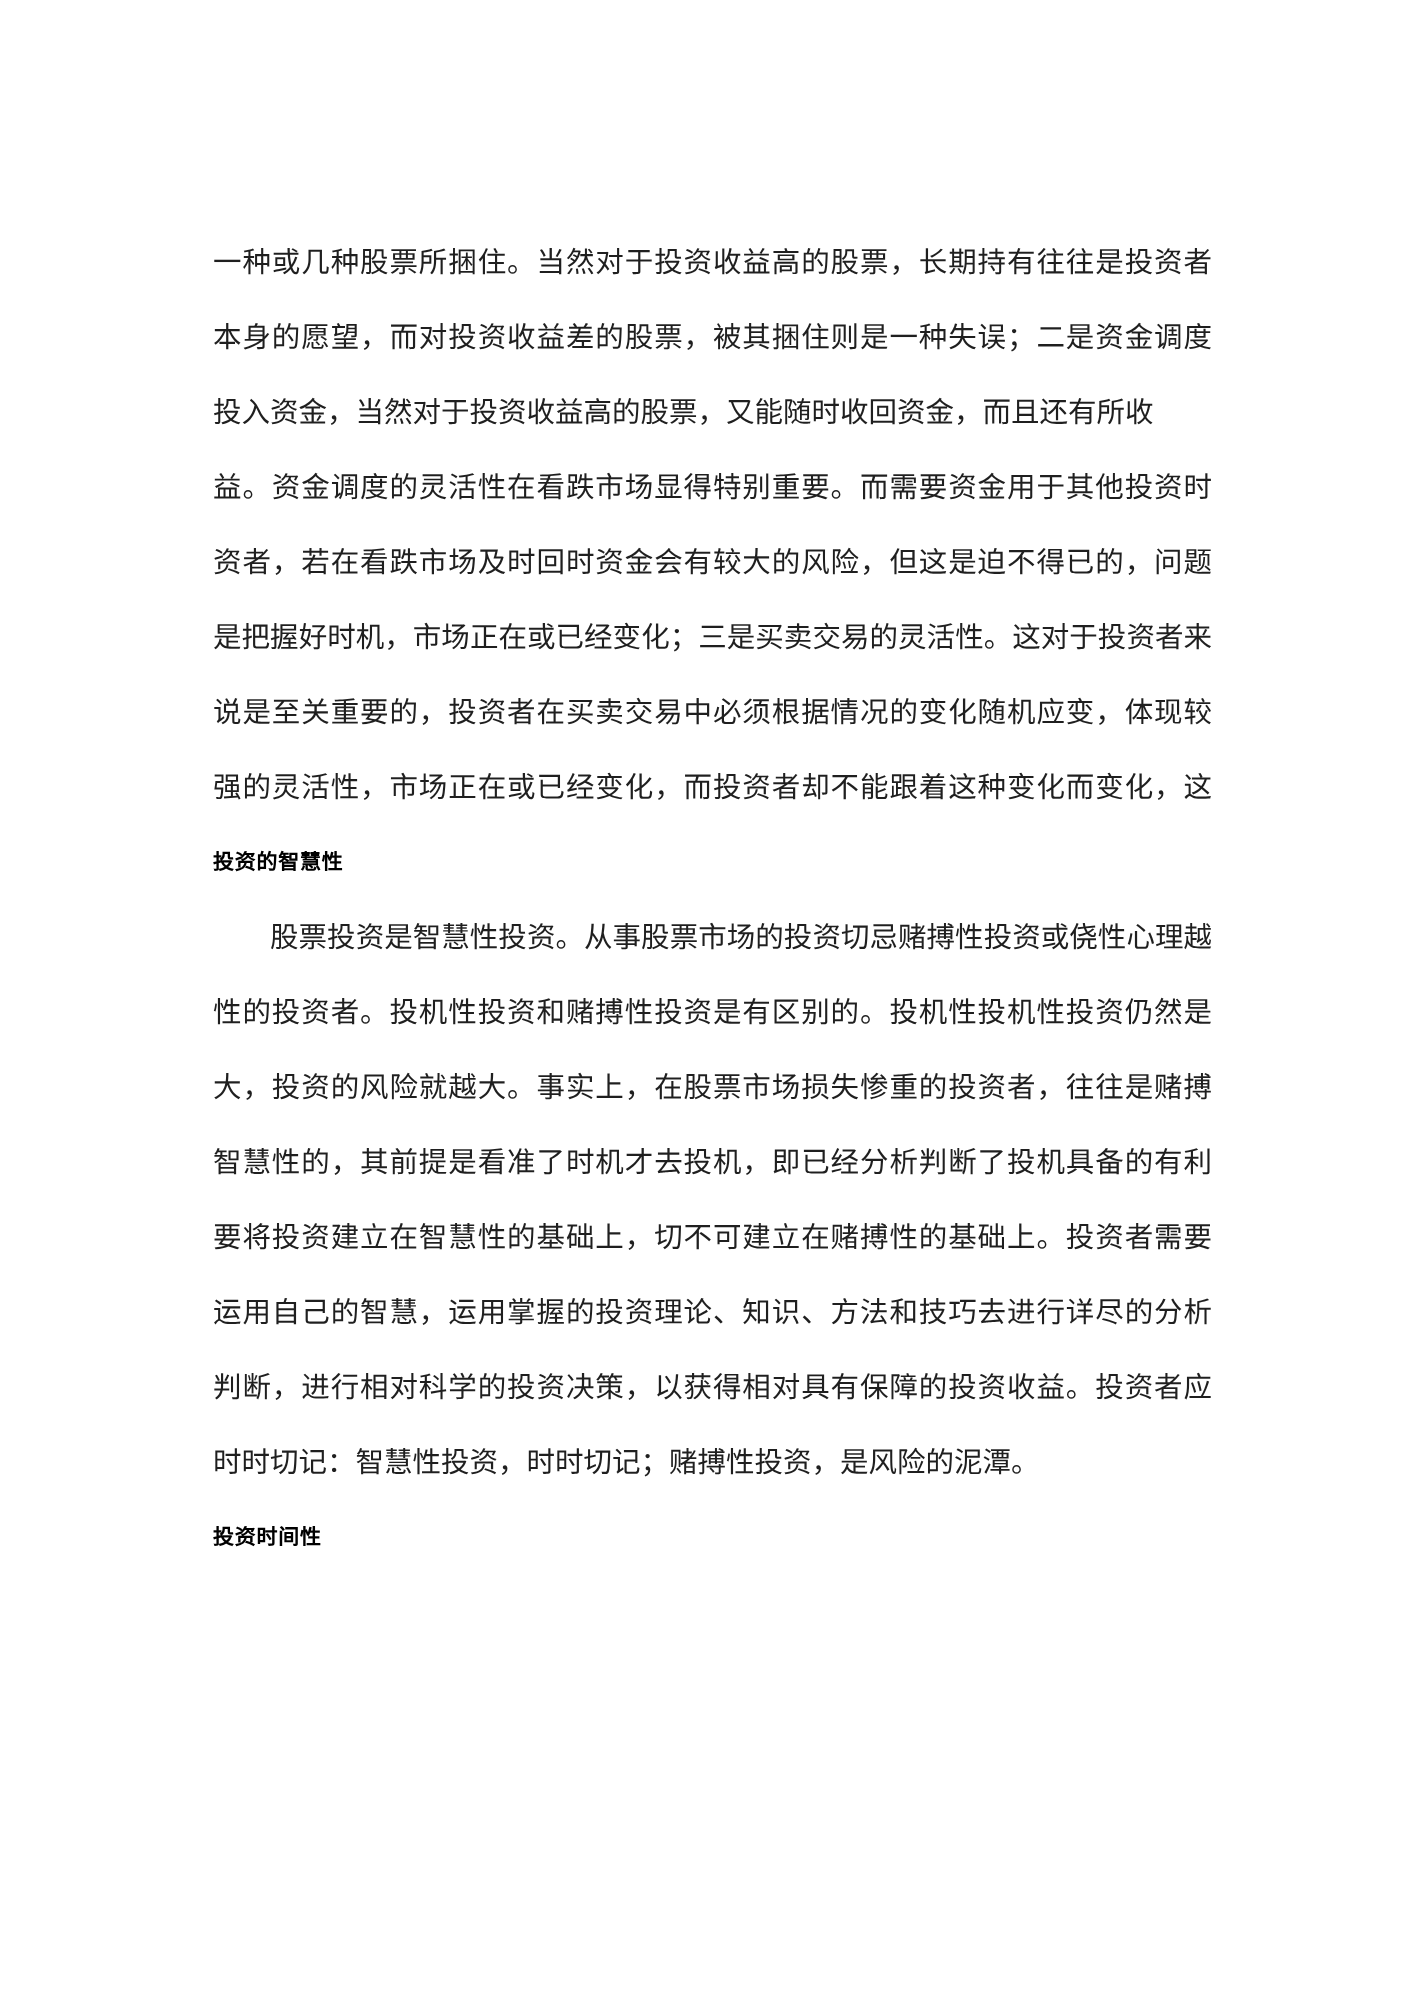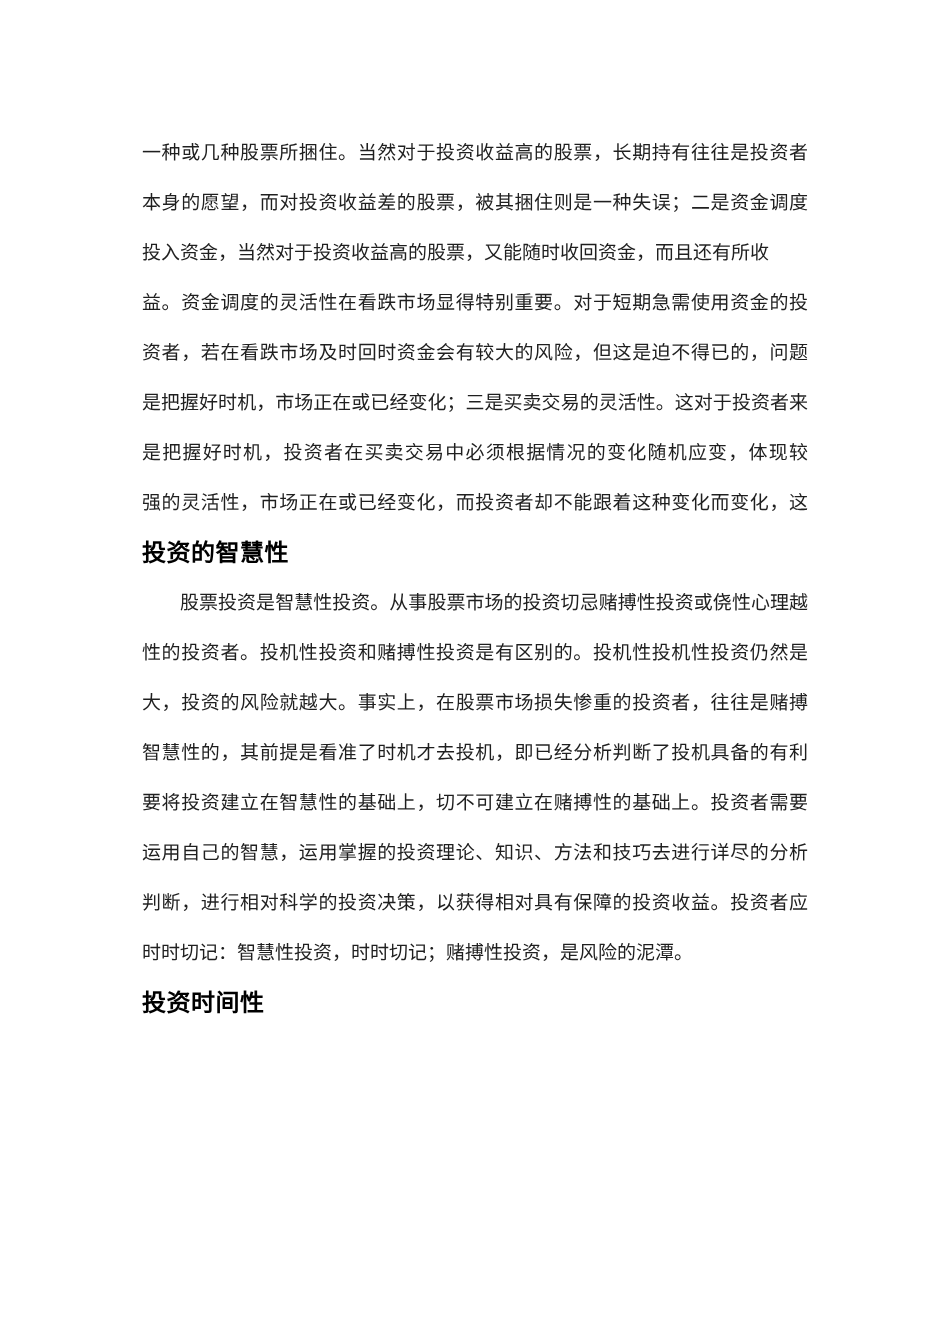--- a/index.html
+++ b/index.html
@@ -17,21 +17,21 @@
   .page {
     position: relative;
     width: 950px;
     height: 1344px;
     background: var(--bg);
     overflow: hidden;
   }
   .doc-body {
     position: absolute;
     left: 142px;
-    top: 128px;
+    top: 151px;
     width: 666px;
   }
   .para { display: block; }
   .line {
     height: 50px;
     line-height: 50px;
     font-size: 19px;
     color: var(--text);
     overflow: hidden;
     white-space: normal;
@@ -41,40 +41,40 @@
     text-align: justify;
     text-align-last: justify;
     text-justify: inter-character;
   }
   .para.indent .line:first-child {
     text-indent: 38px; 
   }
   .heading {
     height: 50px;
     line-height: 50px;
-    font-size: 24px;
+    font-size: 14px;
     font-weight: bold;
     color: var(--heading);
     font-family: Liberation Serif, serif;
     letter-spacing: 0.5px;
   }
 </style>
 </head>
 <body>
 
 <div class="page">
   <div class="doc-body">
       <div class="para">
         <div class="line fill">一种或几种股票所捆住。当然对于投资收益高的股票，长期持有往往是投资者</div>
         <div class="line fill">本身的愿望，而对投资收益差的股票，被其捆住则是一种失误；二是资金调度</div>
         <div class="line">投入资金，当然对于投资收益高的股票，又能随时收回资金，而且还有所收</div>
-        <div class="line fill">益。资金调度的灵活性在看跌市场显得特别重要。对于短期急需使用资金的投</div>
+        <div class="line fill">益。资金调度的灵活性在看跌市场显得特别重要。而需要资金用于其他投资时</div>
         <div class="line fill">资者，若在看跌市场及时回时资金会有较大的风险，但这是迫不得已的，问题</div>
         <div class="line fill">是把握好时机，市场正在或已经变化；三是买卖交易的灵活性。这对于投资者来</div>
-        <div class="line fill">是把握好时机，投资者在买卖交易中必须根据情况的变化随机应变，体现较</div>
+        <div class="line fill">说是至关重要的，投资者在买卖交易中必须根据情况的变化随机应变，体现较</div>
         <div class="line fill">强的灵活性，市场正在或已经变化，而投资者却不能跟着这种变化而变化，这</div>
       </div>
       <div class="heading">投资的智慧性</div>
       <div class="para indent">
         <div class="line fill">股票投资是智慧性投资。从事股票市场的投资切忌赌搏性投资或侥性心理越</div>
         <div class="line fill">性的投资者。投机性投资和赌搏性投资是有区别的。投机性投机性投资仍然是</div>
         <div class="line fill">大，投资的风险就越大。事实上，在股票市场损失惨重的投资者，往往是赌搏</div>
         <div class="line fill">智慧性的，其前提是看准了时机才去投机，即已经分析判断了投机具备的有利</div>
         <div class="line fill">要将投资建立在智慧性的基础上，切不可建立在赌搏性的基础上。投资者需要</div>
         <div class="line fill">运用自己的智慧，运用掌握的投资理论、知识、方法和技巧去进行详尽的分析</div>

